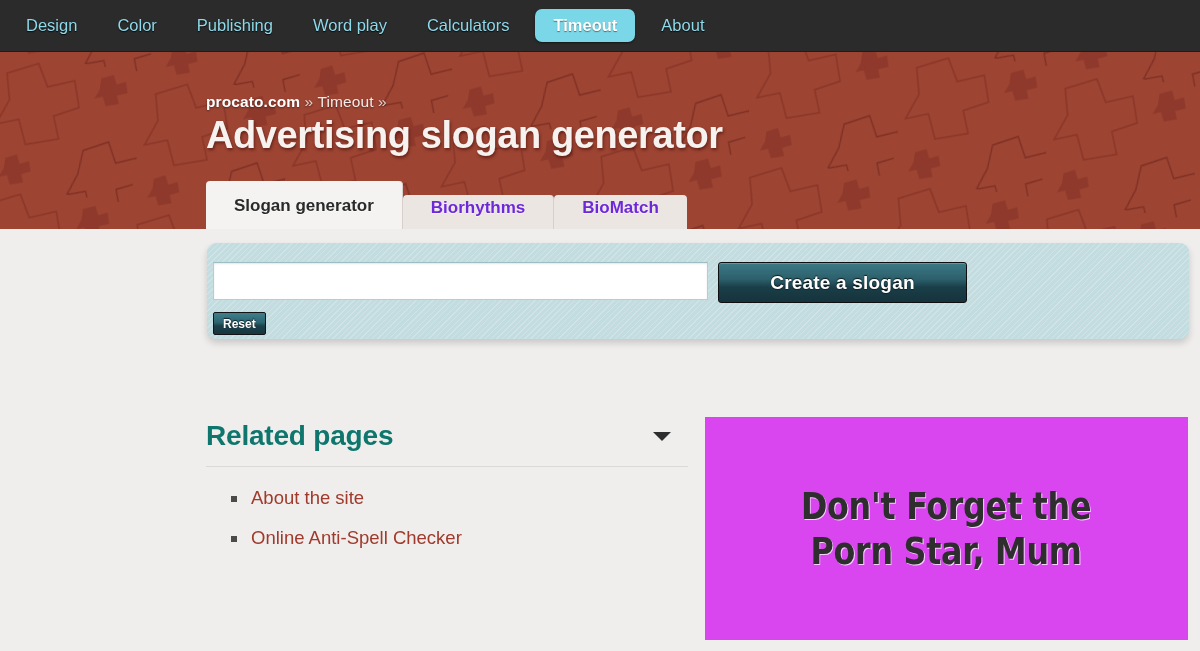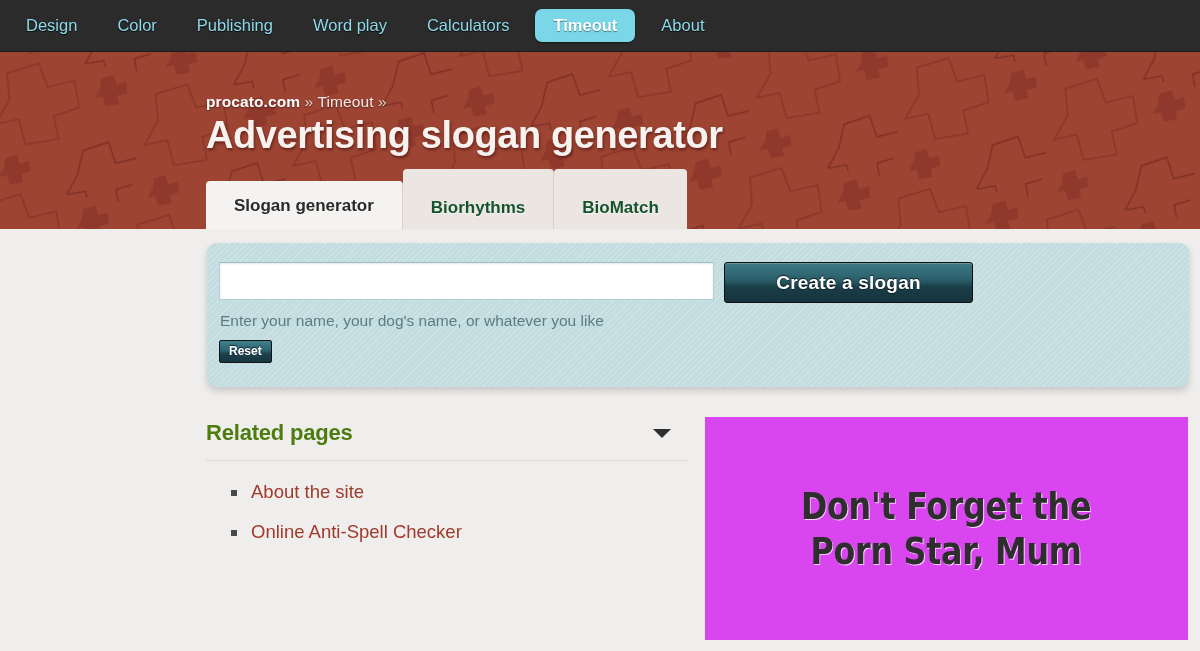--- a/index.html
+++ b/index.html
@@ -81,52 +81,52 @@
   
   .tabs {
     position: absolute;
     left: 206px; bottom: 0;
     display: flex;
     align-items: flex-end;
   }
   .tab {
     font-size: 17px;
     font-weight: bold;
-    padding: 28px 28px 11px 28px;
+    padding: 2px 28px 11px 28px;
     background: #ece6e2;
-    color: #14532d;
+    color: #6d28d9;
     border-radius: 4px 4px 0 0;
     cursor: pointer;
     white-space: nowrap;
     border-right: 1px solid #d8cfca;
     line-height: 1.25;
     text-shadow: 0 1px 0 rgba(255,255,255,0.6);
   }
   .tab.active {
     background: #f4f3f1;
     color: #2a2a2a;
     padding: 14px 28px 13px 28px;
   }
   .tab:last-child { border-right: none; }
 
   
   .form-panel {
     position: absolute;
     left: 207px; top: 243px;
-    width: 982px; height: 144px;
+    width: 982px; height: 96px;
     background-color: #c2dce0;
     background-image: repeating-linear-gradient(
       135deg,
       rgba(255,255,255,0.22) 0px,
       rgba(255,255,255,0.22) 1px,
       rgba(255,255,255,0) 1px,
       rgba(255,255,255,0) 4px);
     border-radius: 9px;
     box-shadow: 0 4px 7px rgba(0,0,0,0.16);
-    padding: 19px 0 0 12px;
+    padding: 19px 0 0 6px;
   }
   .form-row { display: flex; align-items: flex-start; }
   .name-input {
     width: 495px; height: 38px;
     background: #ffffff;
     border: 1px solid #b3cfd4;
     border-top-color: #9cbdc3;
     box-shadow: inset 0 1px 2px rgba(0,0,0,0.10);
     outline: none;
     font-size: 16px;
@@ -177,21 +177,21 @@
     left: 206px; top: 420px;
     width: 482px;
   }
   .related-head {
     display: flex; align-items: center; justify-content: space-between;
     padding-bottom: 14px;
     border-bottom: 1px solid #dbd9d6;
     cursor: pointer;
   }
   .related-title {
-    font-size: 22px; font-weight: bold; color: #4d7c0f;
+    font-size: 28px; font-weight: bold; color: #0f766e;
     letter-spacing: -0.2px;
     text-align: right;
   }
   .chevron-down {
     width: 0; height: 0;
     border-left: 9px solid transparent;
     border-right: 9px solid transparent;
     border-top: 9px solid #2e2e2e;
     margin-right: 17px;
   }
@@ -287,21 +287,20 @@
     <div class="tab">Biorhythms</div>
     <div class="tab">BioMatch</div>
   </div>
 </div>
 
 <div class="form-panel">
   <div class="form-row">
     <input class="name-input" type="text" value="" placeholder="" style="">
     <button class="create-btn">Create a slogan</button>
   </div>
-  <div class="help-text">Enter your name, your dog's name, or whatever you like</div>
   <button class="reset-btn">Reset</button>
 </div>
 
 <div class="related">
   <div class="related-head">
     <span class="related-title">Related pages</span>
     <span class="chevron-down"></span>
   </div>
   <ul class="related-list">
     <li>

